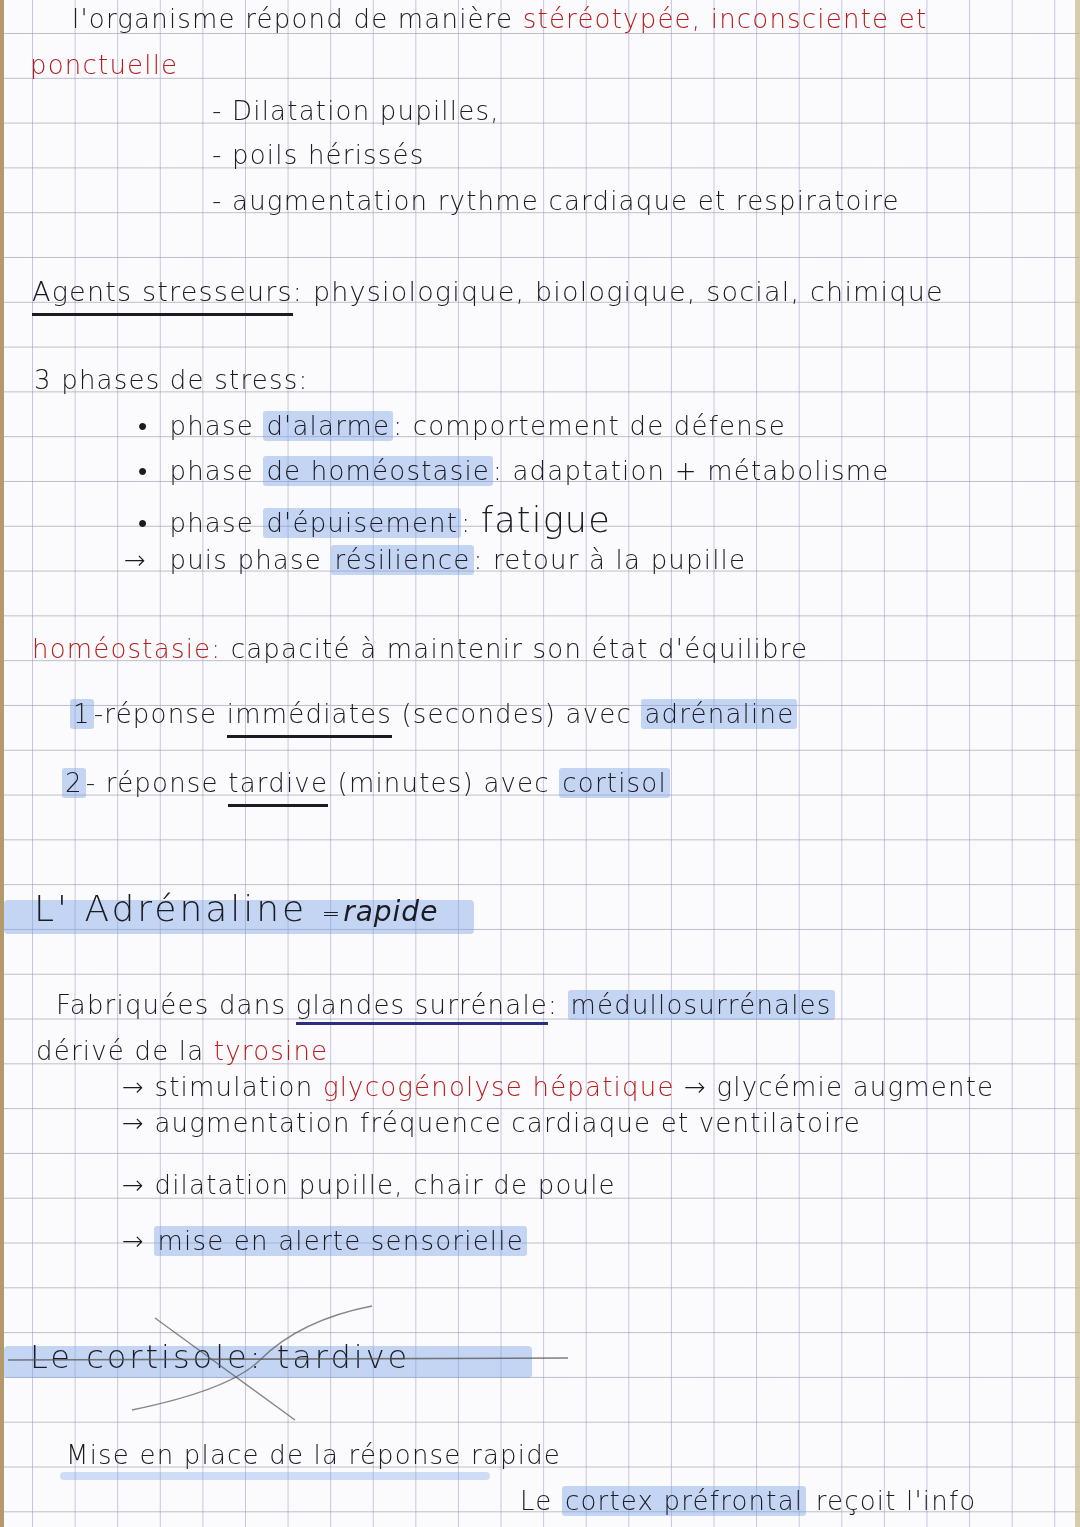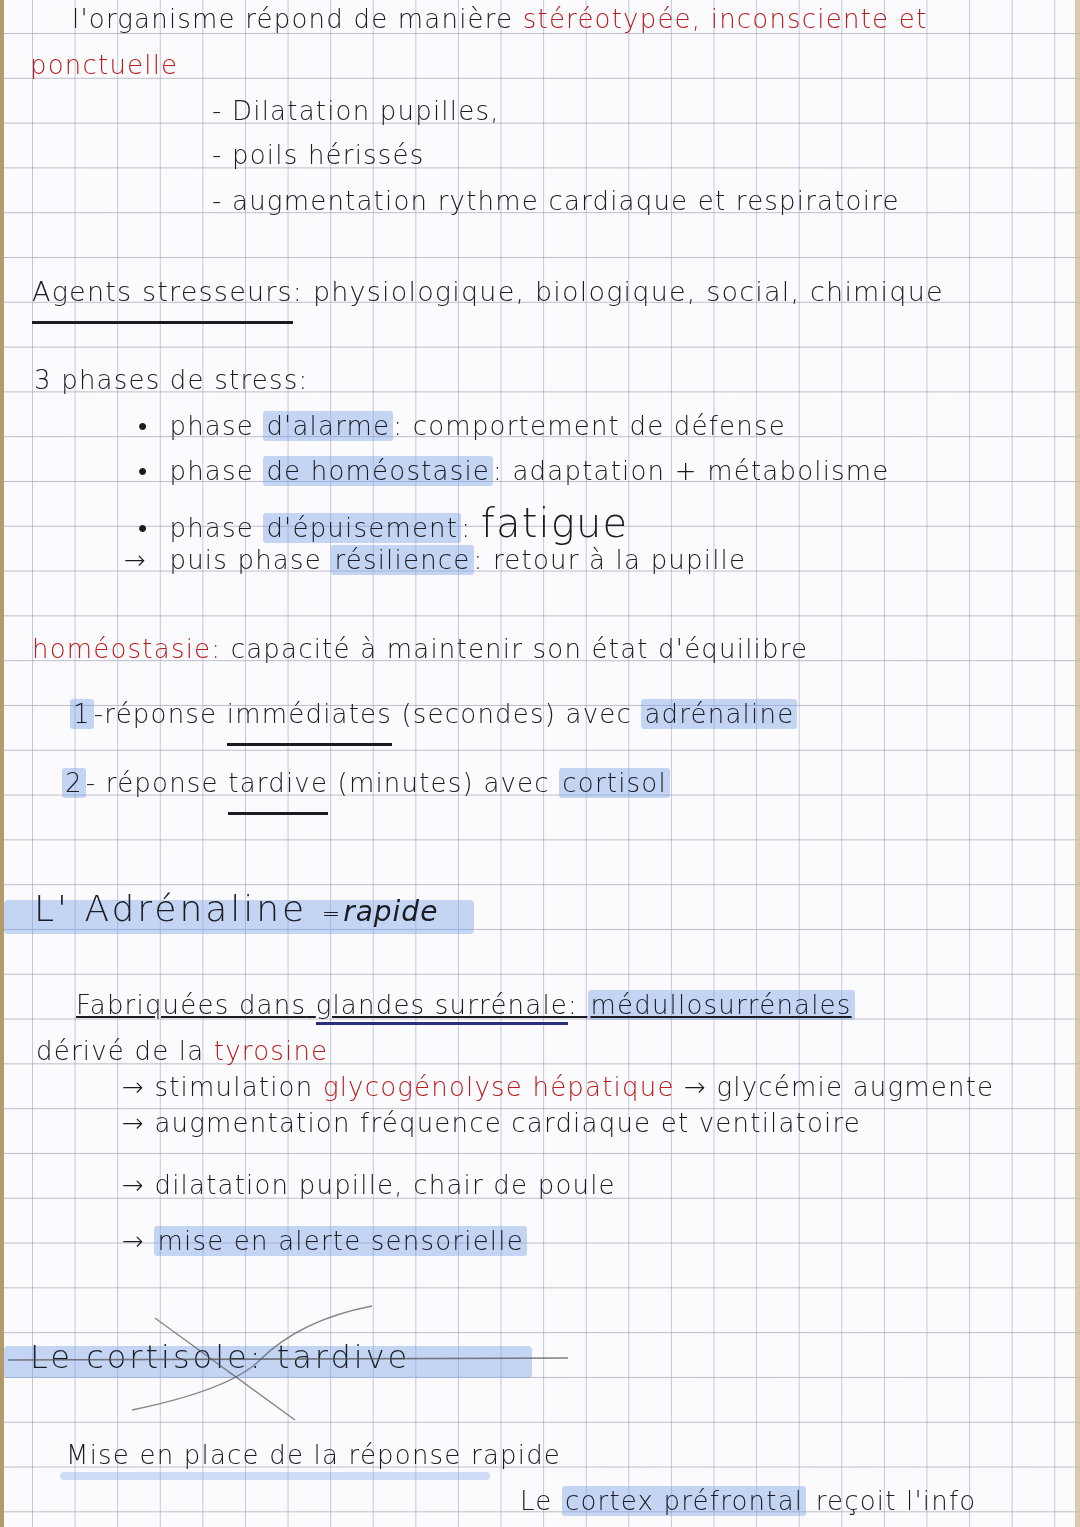--- a/index.html
+++ b/index.html
@@ -16,21 +16,21 @@
   .edge-left { position: absolute; left: 0; top: 0; width: 4px; height: 1527px; background: #b49a6a; }
   .edge-right { position: absolute; left: 1075px; top: 0; width: 5px; height: 1527px; background: #c9b78f; opacity: .7; }
   .line {
     position: absolute; white-space: nowrap;
     font-family: "DejaVu Sans", sans-serif; font-weight: 300;
     color: #1b1b22; font-size: 26px; letter-spacing: 1.2px;
     transform-origin: left bottom;
   }
   .blue { color: #b91c1c; text-align: right; }
   .hl { background: rgba(120,160,230,0.42); border-radius: 3px; padding: 0 3px; }
-  .ul { border-bottom: 3px solid #1b1b22; padding-bottom: 14px; }
+  .ul { border-bottom: 3px solid #1b1b22; padding-bottom: 6px; }
   .ul-blue { border-bottom: 3px solid #2b2f7f; padding-bottom: 2px; }
   .title { font-size: 36px; letter-spacing: 3px; }
   .band { position: absolute; background: rgba(120,160,230,0.42); border-radius: 4px; }
   .strike-x { position: absolute; }
   .bullet { display: inline-block; width: 22px; }
 </style>
 </head>
 <body>
 
 <div class="edge-left"></div>
@@ -62,21 +62,21 @@
 <div class="line" style="left:138px; top:456px;">
   <span class="bullet">•</span>
   <span>phase</span>
   <span class="hl">de homéostasie</span><span>:</span>
   <span>adaptation + métabolisme</span>
 </div>
 <div class="line" style="left:138px; top:500px;">
   <span class="bullet">•</span>
   <span>phase</span>
   <span class="hl">d'épuisement</span><span>:</span>
-  <span style="font-size:40px;">fatigue</span>
+  <span style="font-size:35px;">fatigue</span>
 </div>
 <div class="line" style="left:124px; top:545px;">
   <span style="display:inline-block;width:36px;">→</span>
   <span>puis phase</span>
   <span class="hl">résilience</span><span>:</span>
   <span>retour à la pupille</span>
 </div>
 
 <div class="line" style="left:32px; top:634px;">
   <span class="blue">homéostasie</span><span class="blue">:</span>
@@ -98,21 +98,21 @@
   <span>avec</span>
   <span class="hl">cortisol</span>
 </div>
 
 <div class="band" style="left:4px; top:900px; width:470px; height:34px;"></div>
 <div class="line title" style="left:34px; top:888px;">
   <span>L' Adrénaline</span>
   <span style="font-size:22px;">=</span><span style="font-size:28px; letter-spacing:1px;font-style:italic;">rapide</span>
 </div>
 
-<div class="line" style="left:76px; top:990px;text-decoration:underline;">
+<div class="line" style="left:56px; top:990px;">
   <span>Fabriquées dans</span>
   <span class="ul-blue">glandes surrénale</span><span>:</span>
   <span class="hl">médullosurrénales</span>
 </div>
 <div class="line" style="left:36px; top:1036px;">
   <span>dérivé de la</span>
   <span class="blue">tyrosine</span>
 </div>
 
 <div class="line" style="left:122px; top:1108px;">

